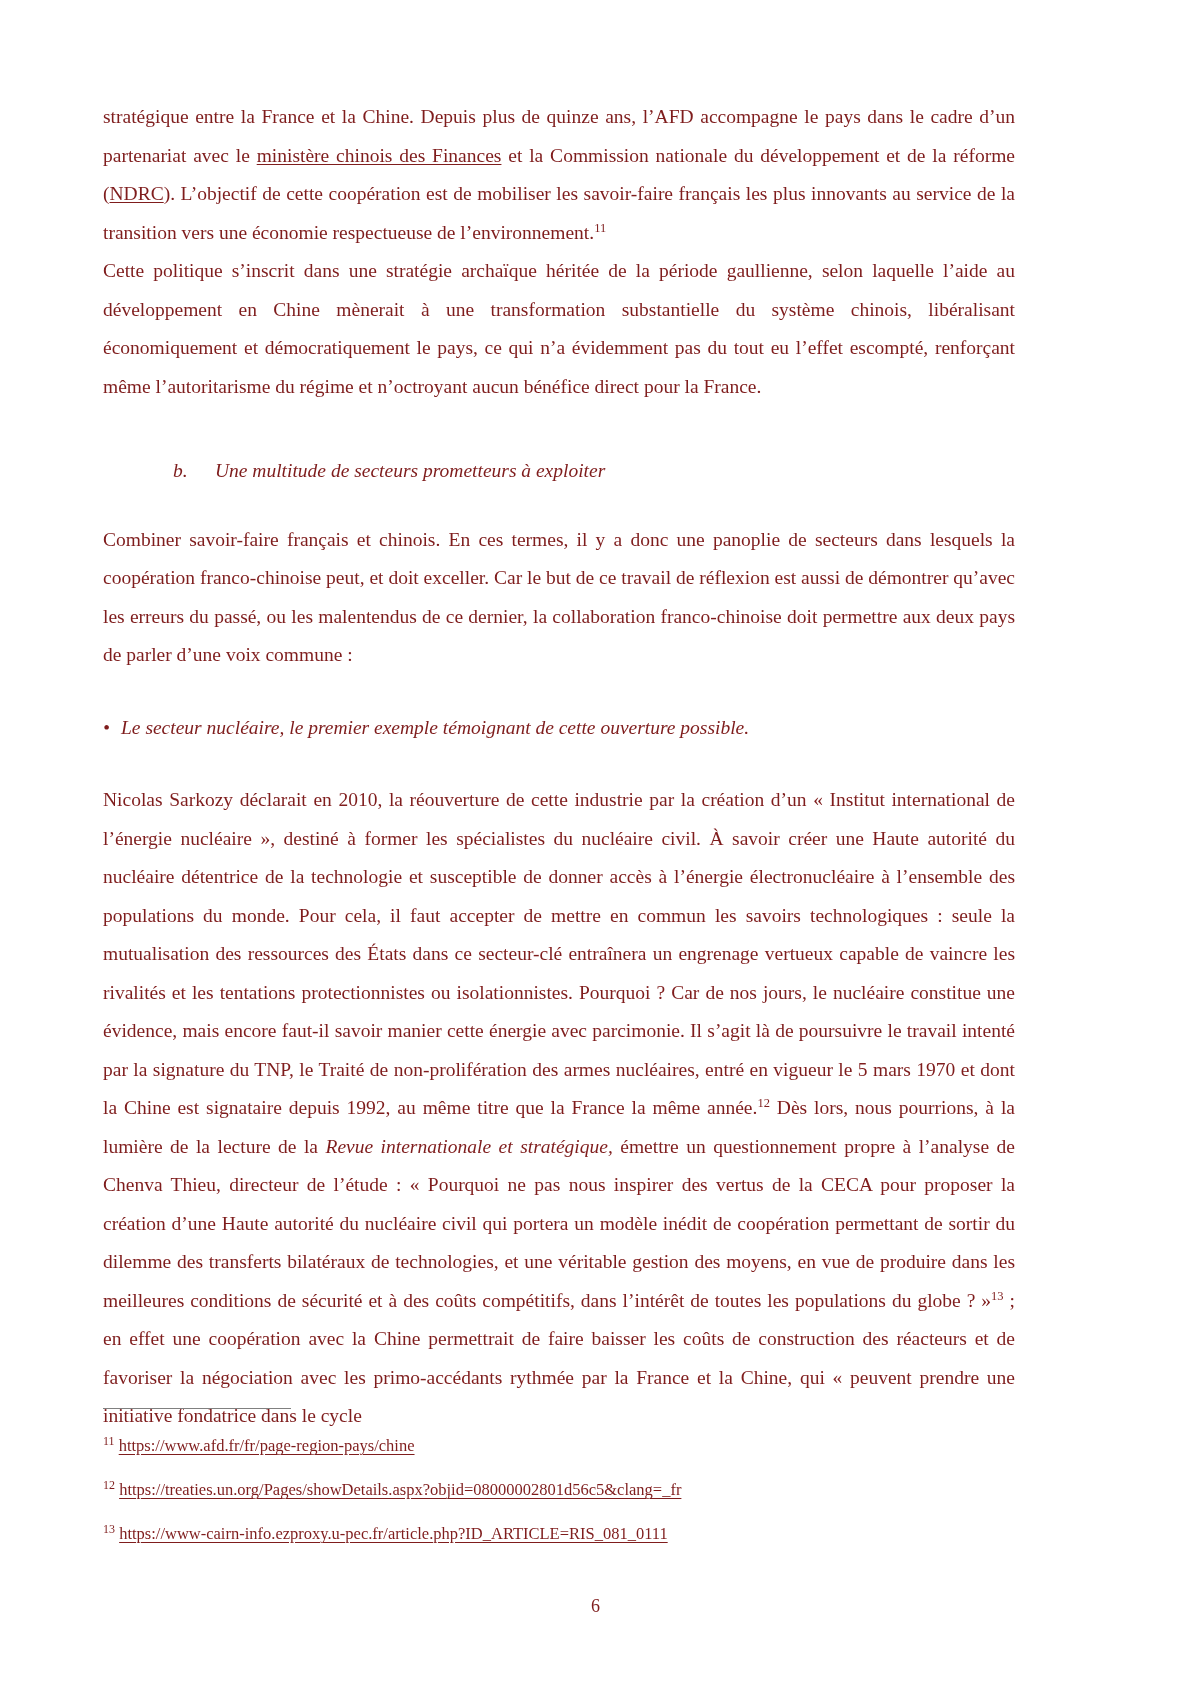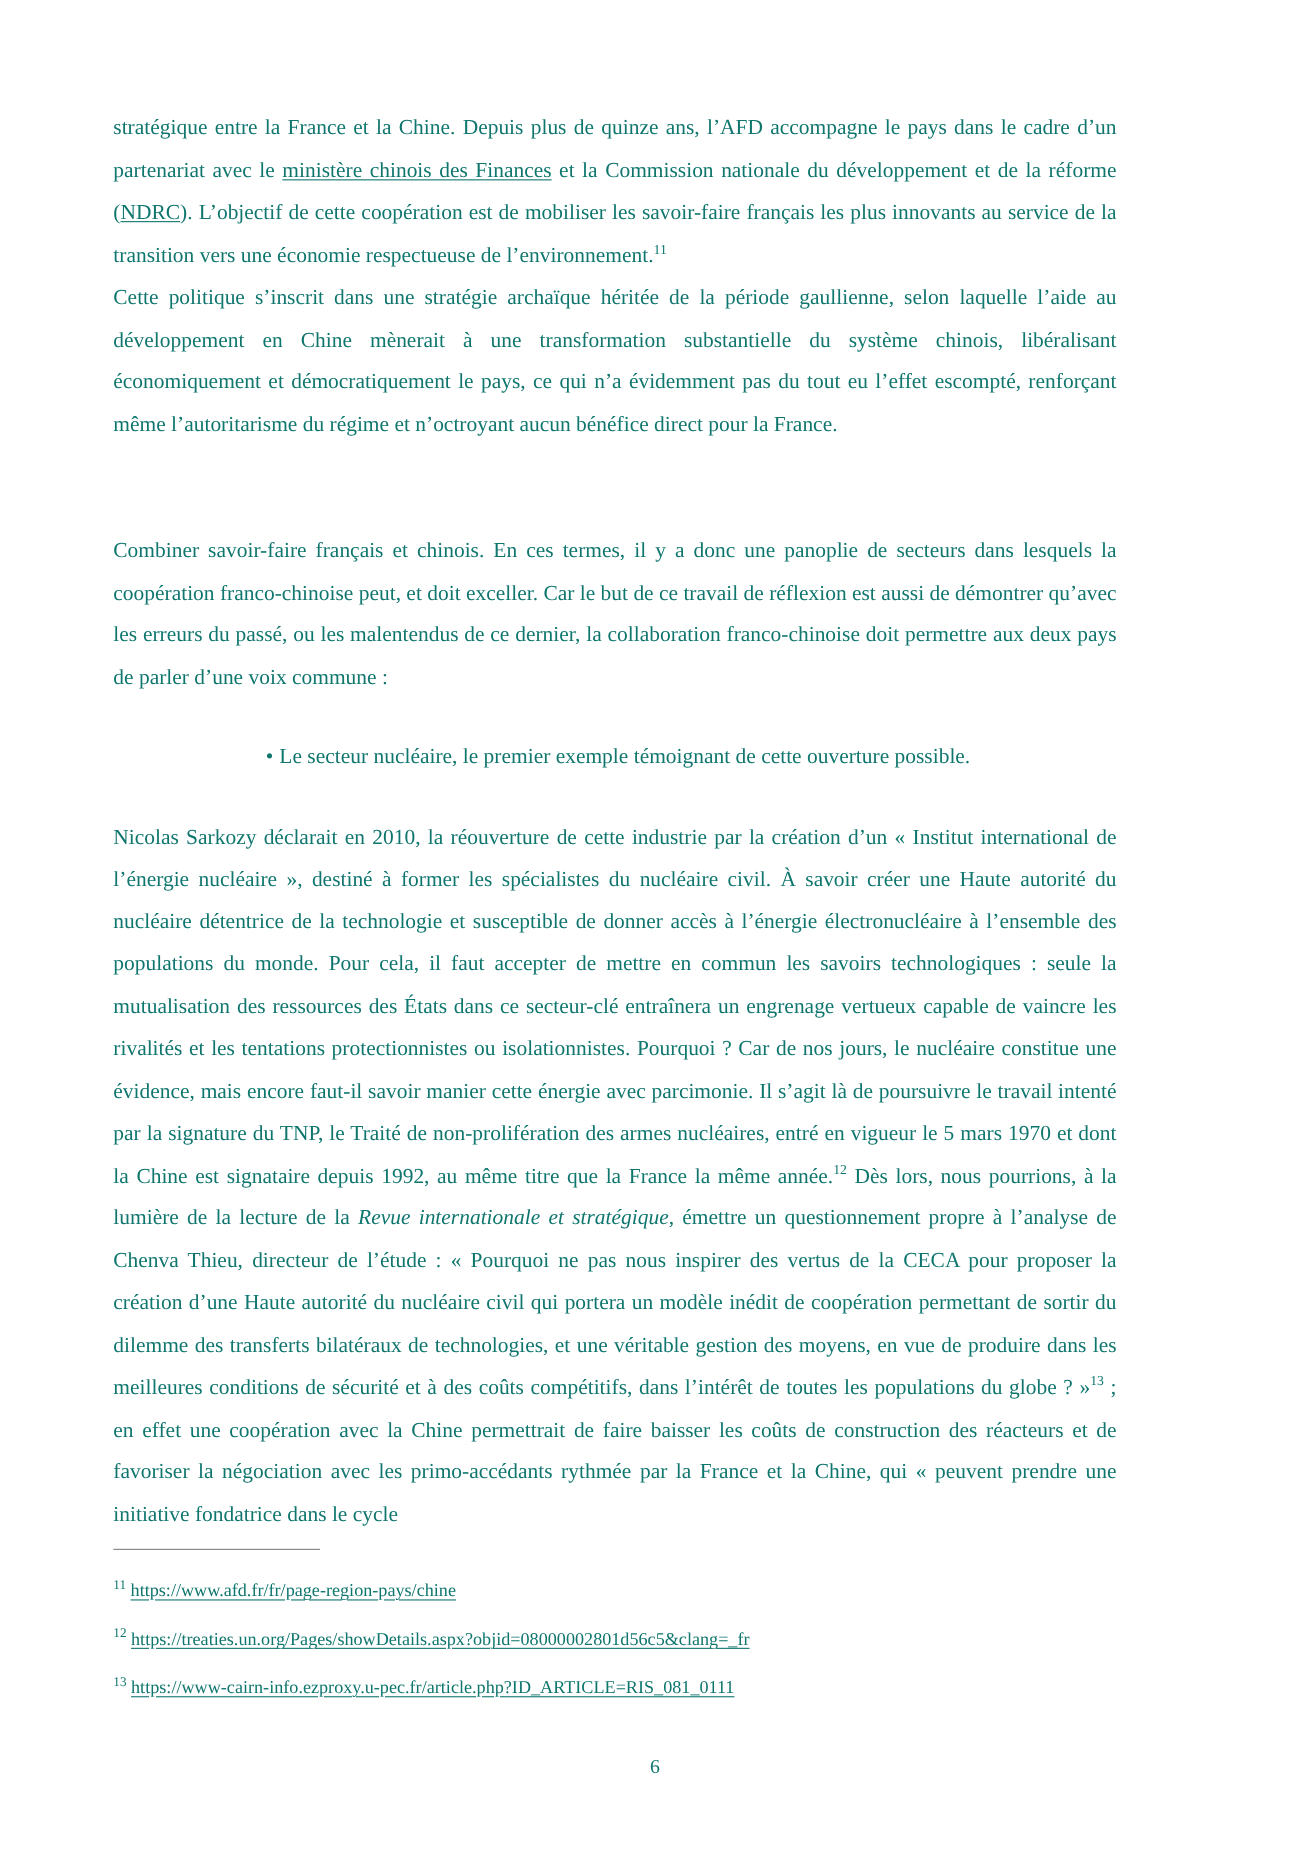--- a/index.html
+++ b/index.html
@@ -8,21 +8,21 @@
     padding: 0;
     background: #ffffff;
   }
   .page {
     position: relative;
     width: 1191px;
     height: 1684px;
     background: #ffffff;
     margin: 0 auto;
     font-family: "Liberation Serif", "DejaVu Serif", serif;
-    color: #0f766e;
+    color: #7f1d1d;
     overflow: hidden;
   }
   .content {
     position: absolute;
     left: 103px;
     top: 98px;
     width: 912px;
   }
   p.body {
     margin: 0;
@@ -45,21 +45,22 @@
   }
   .heading-row .marker {
     display: inline-block;
     width: 42px;
   }
 
   .bullet-row {
     margin: 0;
     font-size: 19.5px;
     line-height: 38.5px;
-    text-align: center;
+    text-align: left;
+    font-style: italic;
   }
   .bullet-row .dot {
     display: inline-block;
     width: 18px;
   }
 
   sup.fnref {
     font-size: 12.5px;
     vertical-align: super;
     line-height: 0;
@@ -119,20 +120,23 @@
 <div class="page">
 
   <div class="content">
 
     <p class="body" id="p1"><span>stratégique entre la France et la Chine. Depuis plus de quinze ans, l’AFD accompagne le pays dans le cadre d’un partenariat avec le </span><u class="plain">ministère chinois des Finances</u><span> et la Commission nationale du développement et de la réforme (</span><u class="plain">NDRC</u><span>). L’objectif de cette coopération est de mobiliser les savoir-faire français les plus innovants au service de la transition vers une économie respectueuse de l’environnement.</span><sup class="fnref">11</sup></p>
 
     <p class="body">Cette politique s’inscrit dans une stratégie archaïque héritée de la période gaullienne, selon laquelle l’aide au développement en Chine mènerait à une transformation substantielle du système chinois, libéralisant économiquement et démocratiquement le pays, ce qui n’a évidemment pas du tout eu l’effet escompté, renforçant même l’autoritarisme du régime et n’octroyant aucun bénéfice direct pour la France.</p>
 
     <div class="gap-46"></div>
 
+    <p class="heading-row">
+      <span class="marker">b.</span><span>Une multitude de secteurs prometteurs à exploiter</span>
+    </p>
 
     <div class="gap-30"></div>
 
     <p class="body">Combiner savoir-faire français et chinois. En ces termes, il y a donc une panoplie de secteurs dans lesquels la coopération franco-chinoise peut, et doit exceller. Car le but de ce travail de réflexion est aussi de démontrer qu’avec les erreurs du passé, ou les malentendus de ce dernier, la collaboration franco-chinoise doit permettre aux deux pays de parler d’une voix commune :</p>
 
     <div class="gap-34"></div>
 
     <p class="bullet-row">
       <span class="dot">•</span><span>Le secteur nucléaire, le premier exemple témoignant de cette ouverture possible.</span>
     </p>

